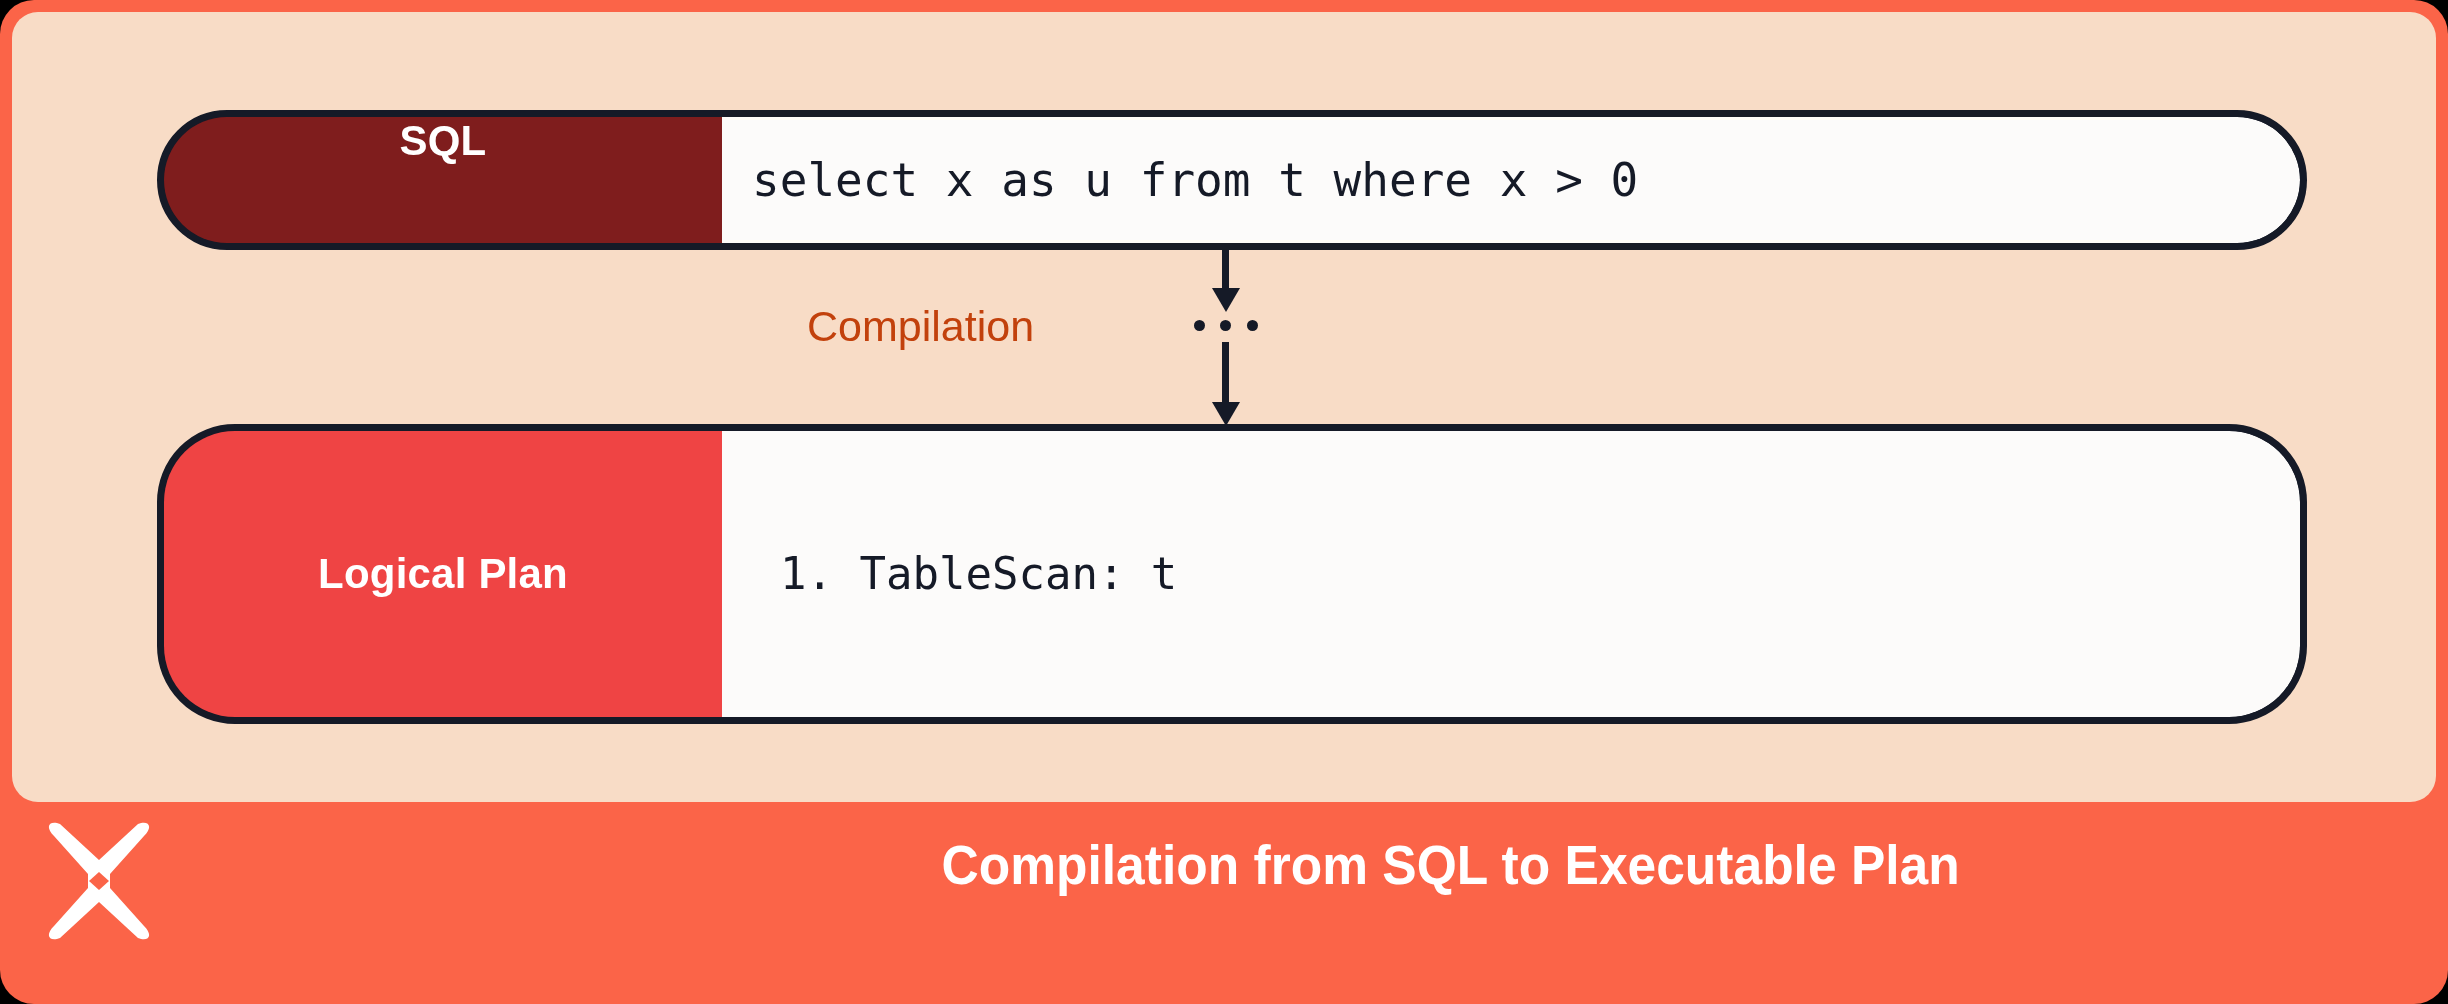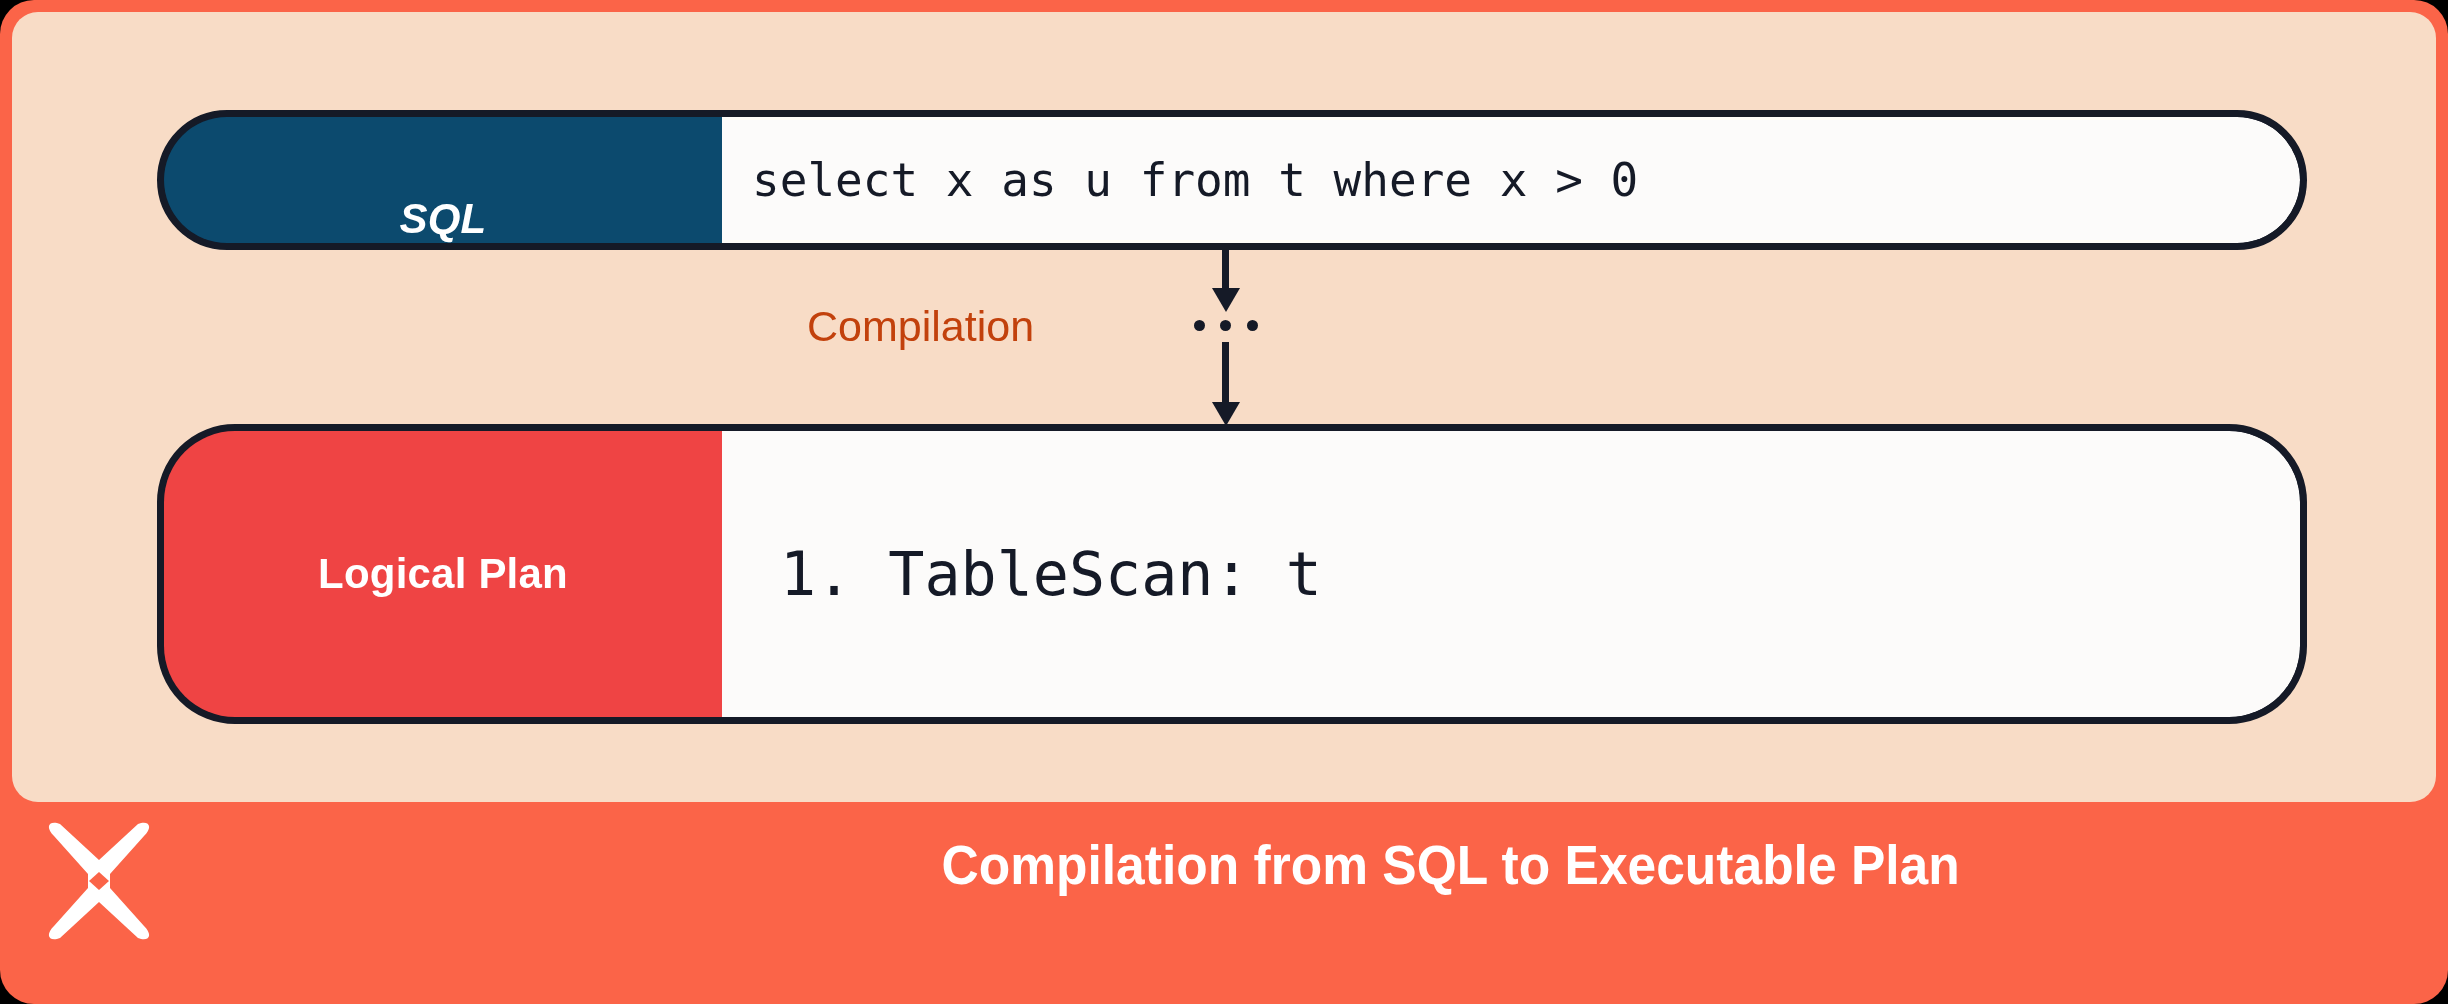--- a/index.html
+++ b/index.html
@@ -56,26 +56,25 @@
     width: 2150px;
     height: 140px;
     border-radius: 70px;
     background: #151A27;
     border: 7px solid #151A27;
     overflow: hidden;
   }
   #sql-row .label-cell {
     width: 558px;
     flex: 0 0 558px;
-    background: #0c4a6e;
-    display: flex;
-    align-items: flex-end;
+    background: #7f1d1d;
+    display: flex;
+    align-items: flex-start;
     justify-content: center;
     box-sizing: border-box;
-    font-style: italic;
   }
   #sql-row .content-cell {
     flex: 1 1 auto;
     background: #FCFBFA;
     border-radius: 0 63px 63px 0;
     display: flex;
     align-items: center;
     padding-left: 30px;
     box-sizing: border-box;
   }
@@ -124,21 +123,21 @@
     color: #151A27;
     font-family: "DejaVu Sans Mono", "Liberation Mono", monospace;
     font-size: 46px;
     white-space: pre;
     letter-spacing: 0px;
   }
 
   .plan-line {
     color: #151A27;
     font-family: "DejaVu Sans Mono", "Liberation Mono", monospace;
-    font-size: 60px;
+    font-size: 44px;
     white-space: pre;
     line-height: 68px;
   }
 
   
   #compile-label {
     position: absolute;
     left: 795px;
     top: 290px;
     color: #c2410c;

